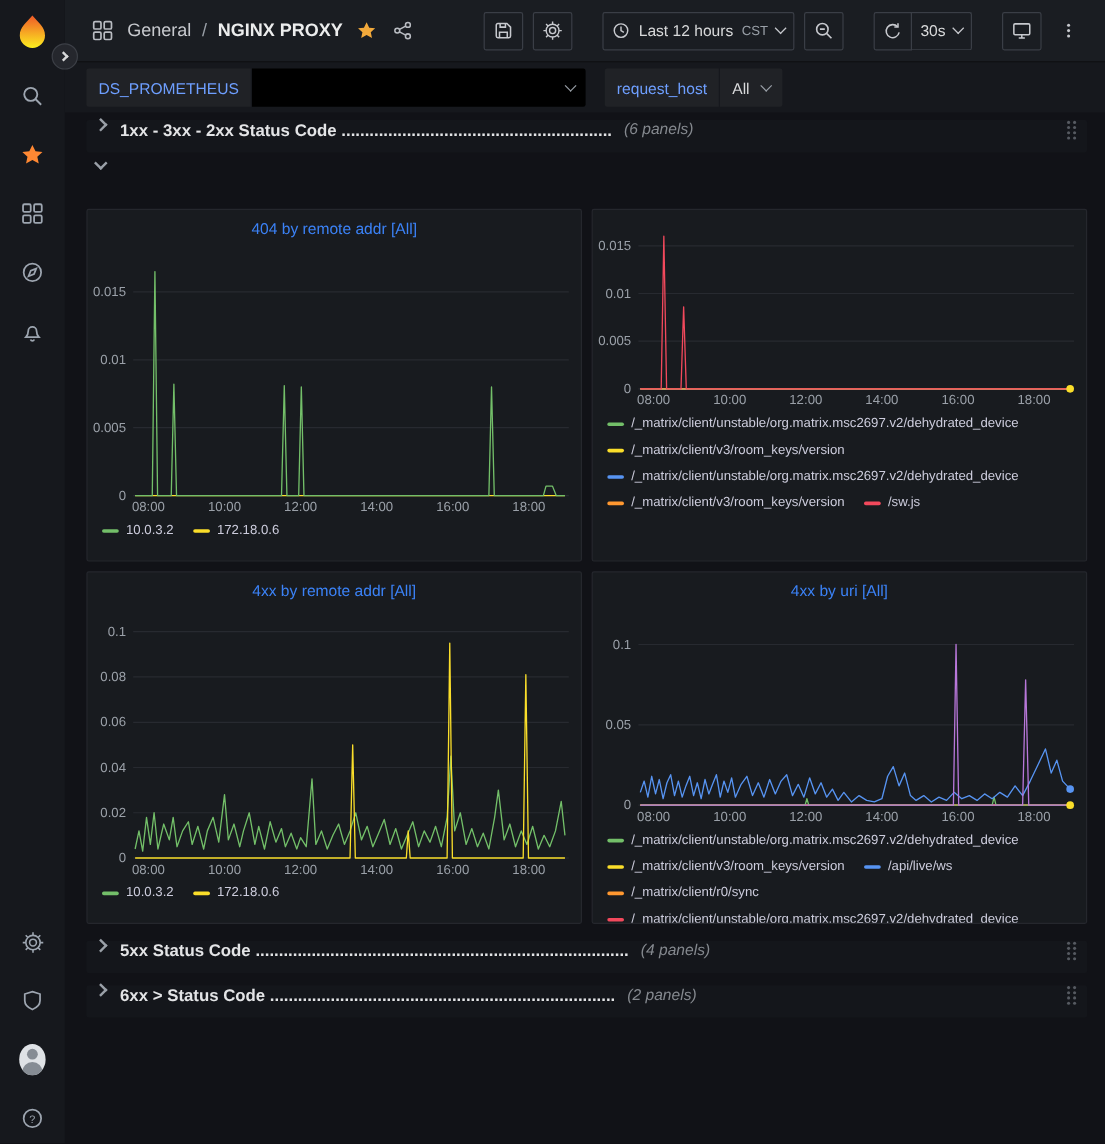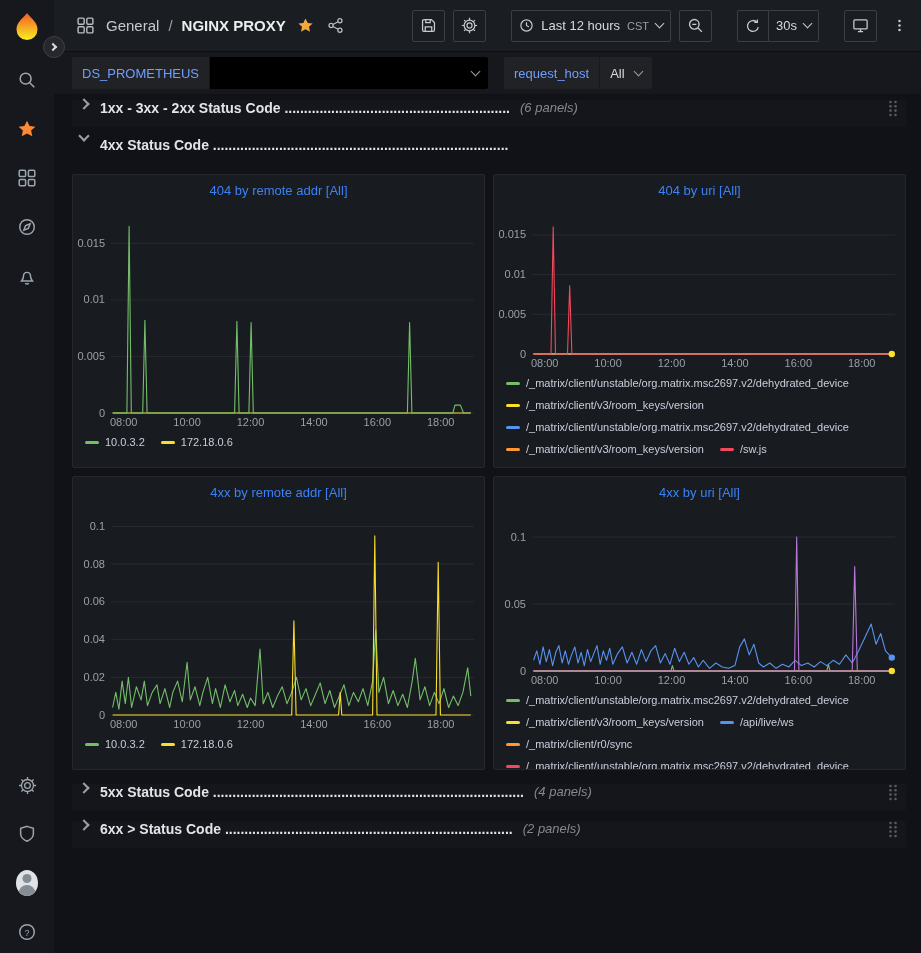--- a/index.html
+++ b/index.html
@@ -22,21 +22,21 @@
     width:17px;height:11px;border-radius:9px 9px 0 0;background:#868c94}
   .expand-btn{position:absolute;left:43px;top:36px;width:22px;height:22px;border-radius:50%;
     background:#25272d;border:1px solid #3c3f46;display:flex;align-items:center;justify-content:center;
     cursor:pointer;z-index:5}
   .expand-btn .chevlet{width:6px;height:6px;border-right:2px solid #d8d9da;border-top:2px solid #d8d9da;
     transform:rotate(45deg);margin-left:-2px}
 
   
   .main{flex:1;display:flex;flex-direction:column;min-width:0}
   .topbar{height:52px;flex:0 0 52px;background:#1a1d22;display:flex;align-items:center;
-    padding:0 7px 0 20px;border-bottom:1px solid #0e0f12}
+    padding:0 16px 0 20px;border-bottom:1px solid #0e0f12}
   .breadcrumb{display:flex;align-items:center;gap:9px;font-size:15px}
   .crumb.folder{color:#c7c9ce;cursor:pointer}
   .crumb-sep{color:#9aa0a8}
   .crumb.title{color:#eceded;font-weight:700;cursor:pointer}
   .icon-btn{background:none;border:none;display:flex;align-items:center;justify-content:center;
     cursor:pointer;padding:2px}
   .tb-actions{margin-left:auto;display:flex;align-items:center;gap:8px}
   .tb-btn{height:32px;min-width:32px;border:1px solid #3a3e46;border-radius:2px;background:transparent;
     display:flex;align-items:center;justify-content:center;gap:7px;color:#c7c9ce;padding:0 7px;cursor:pointer}
   .tb-btn.borderless{border:none;min-width:24px}
@@ -289,21 +289,20 @@
             <circle cx="7.5" cy="6.3" r="1.3"></circle>
             <circle cx="2.5" cy="10.6" r="1.3"></circle>
             <circle cx="7.5" cy="10.6" r="1.3"></circle>
             <circle cx="2.5" cy="15" r="1.3"></circle>
             <circle cx="7.5" cy="15" r="1.3"></circle>
           </svg>
       </div>
 
       <div class="row-header expanded">
         <span class="chev down"></span>
-        <span class="row-title">4xx Status Code ............................................................................</span>
         <span class="row-count"></span>
         <span class="spacer"></span>
       </div>
 
       <div class="panel-grid">
           <section class="panel p1">
             <header class="panel-header">404 by remote addr [All]</header>
             <div class="chart">
               <svg width="411" height="224">
                 <line class="grid-line" x1="38" x2="401" y1="208.0" y2="208.0"></line>
@@ -331,21 +330,20 @@
                   <span>10.0.3.2</span>
                 </span>
                 <span class="legend-item">
                   <i style="background:#FADE2A"></i>
                   <span>172.18.0.6</span>
                 </span>
               </div>
             </div>
           </section>
           <section class="panel p2">
-            <header class="panel-header">404 by uri [All]</header>
             <div class="chart">
               <svg width="411" height="165">
                 <line class="grid-line" x1="38" x2="401" y1="149.0" y2="149.0"></line>
                 <text class="ytick" x="32" y="152.5">0</text>
                 <line class="grid-line" x1="38" x2="401" y1="109.3" y2="109.3"></line>
                 <text class="ytick" x="32" y="112.8">0.005</text>
                 <line class="grid-line" x1="38" x2="401" y1="69.6" y2="69.6"></line>
                 <text class="ytick" x="32" y="73.1">0.01</text>
                 <line class="grid-line" x1="38" x2="401" y1="29.9" y2="29.9"></line>
                 <text class="ytick" x="32" y="33.4">0.015</text>

